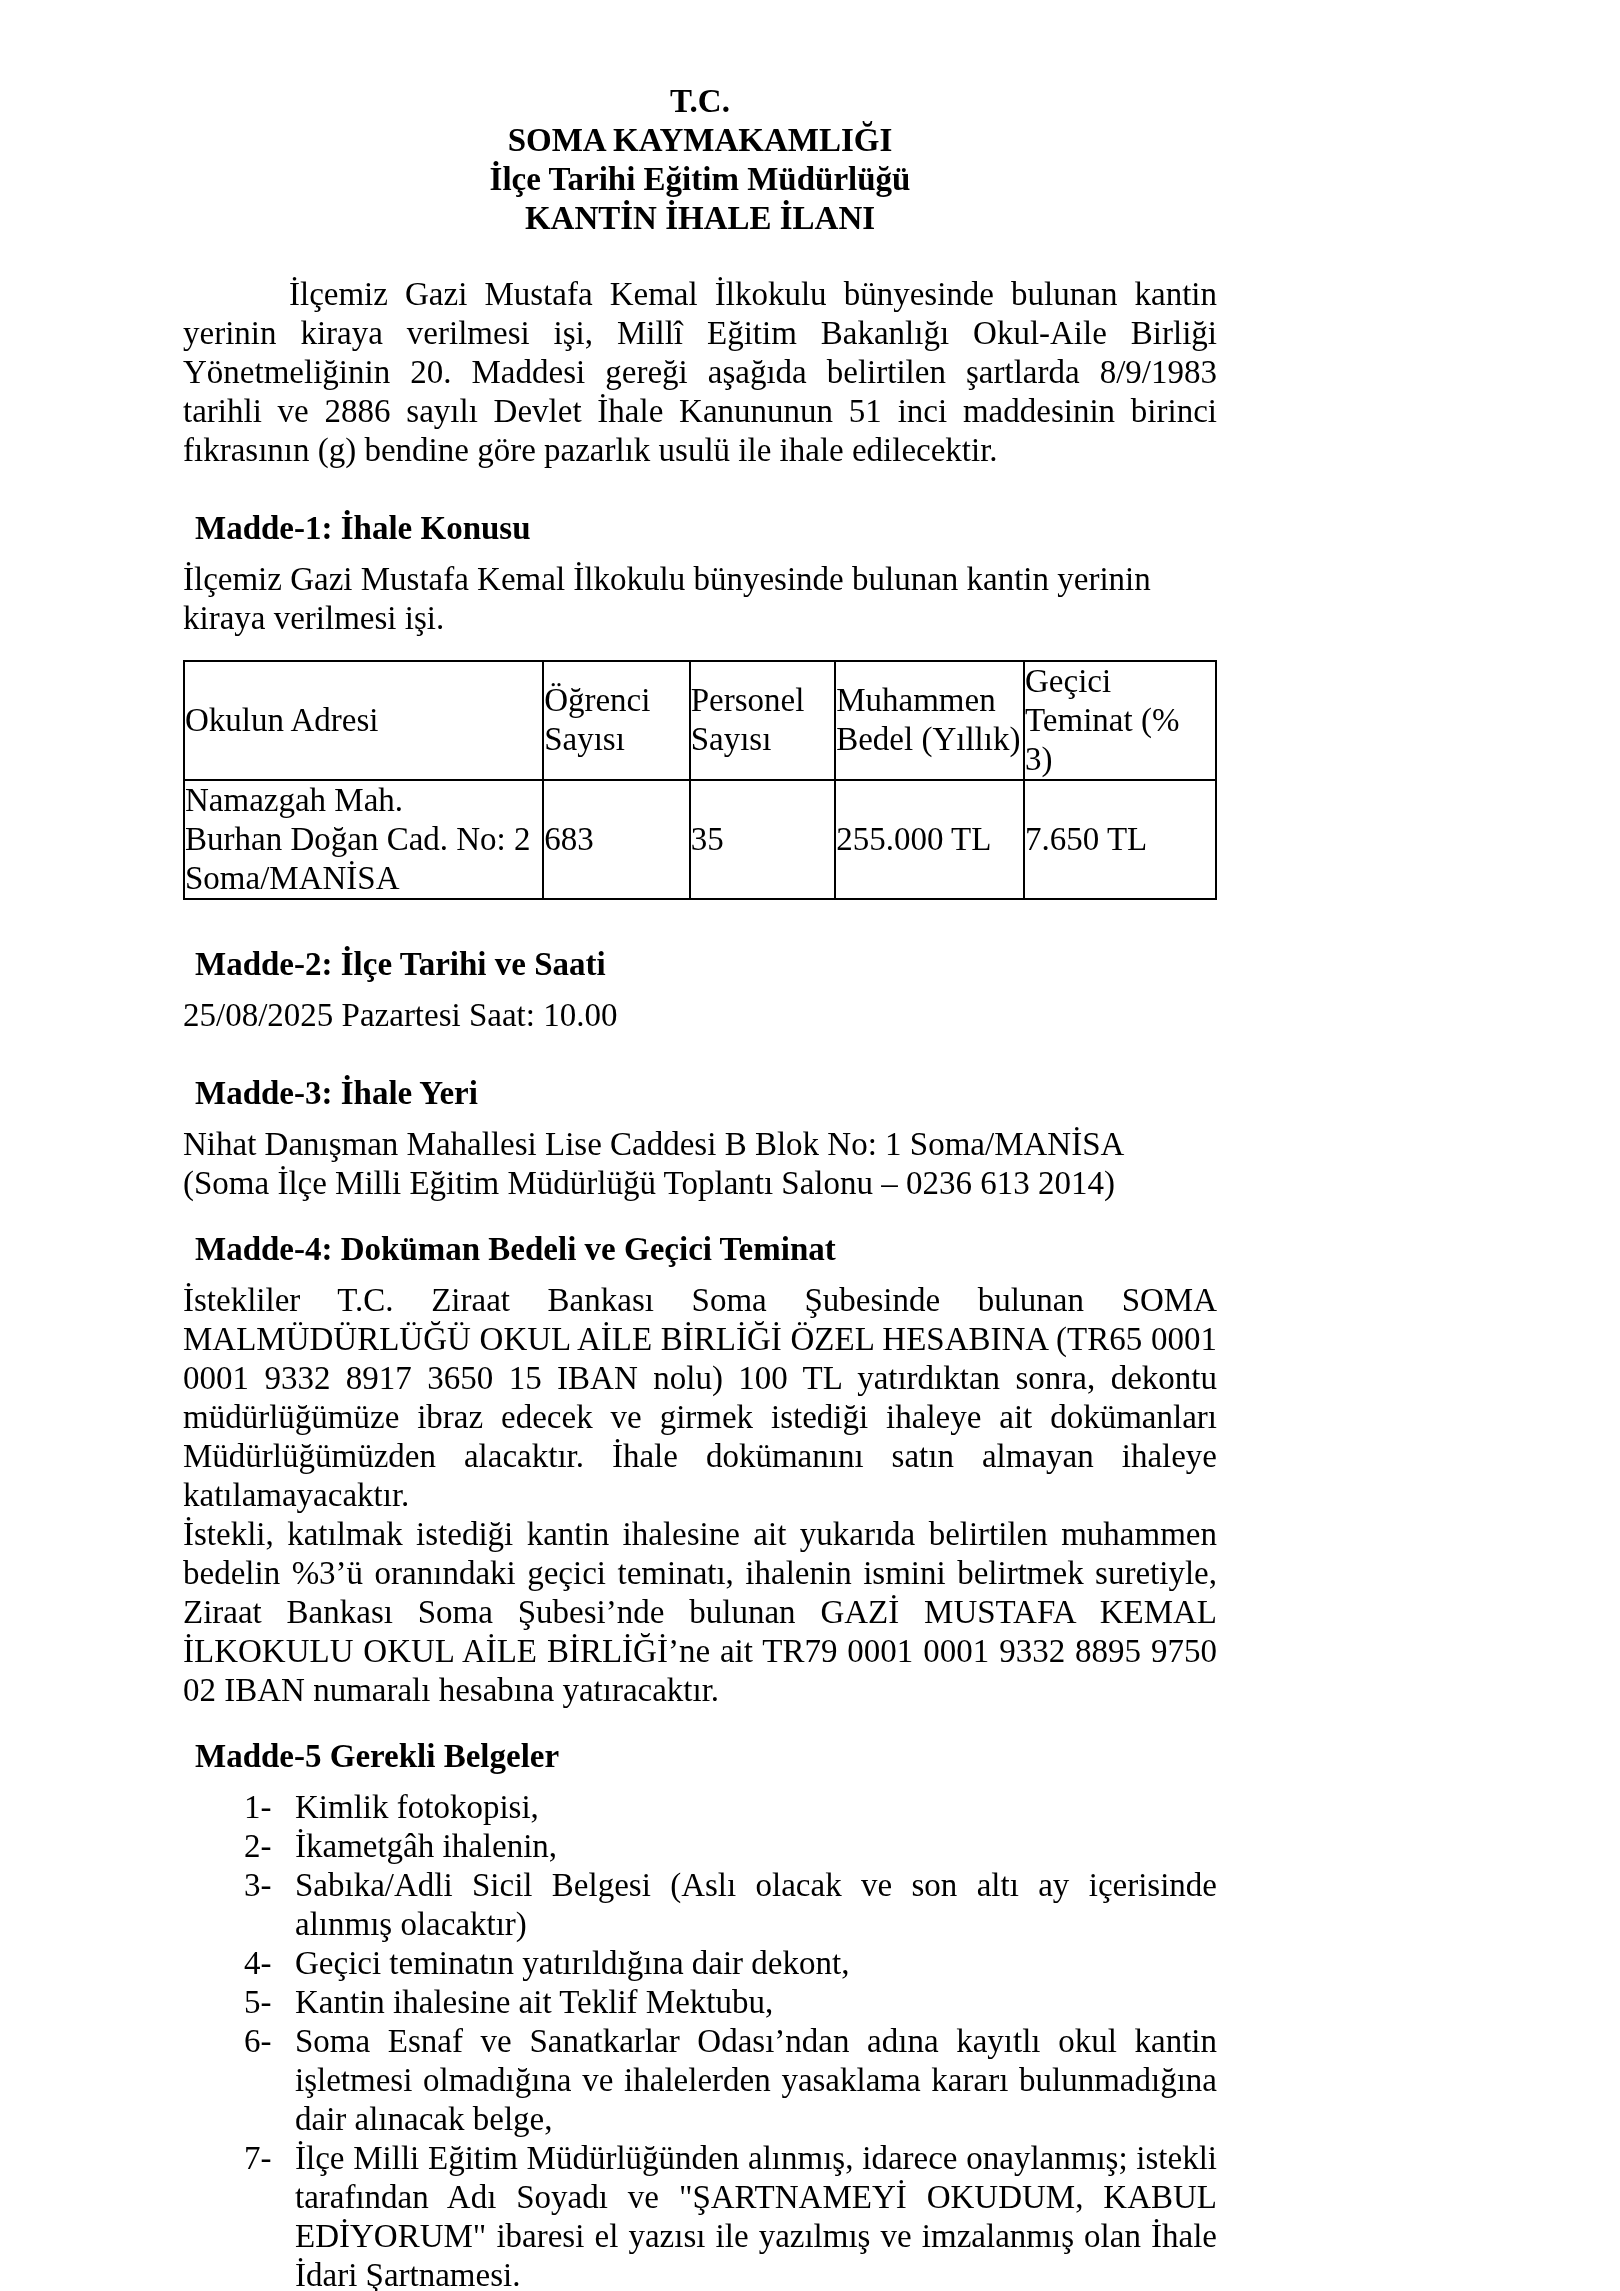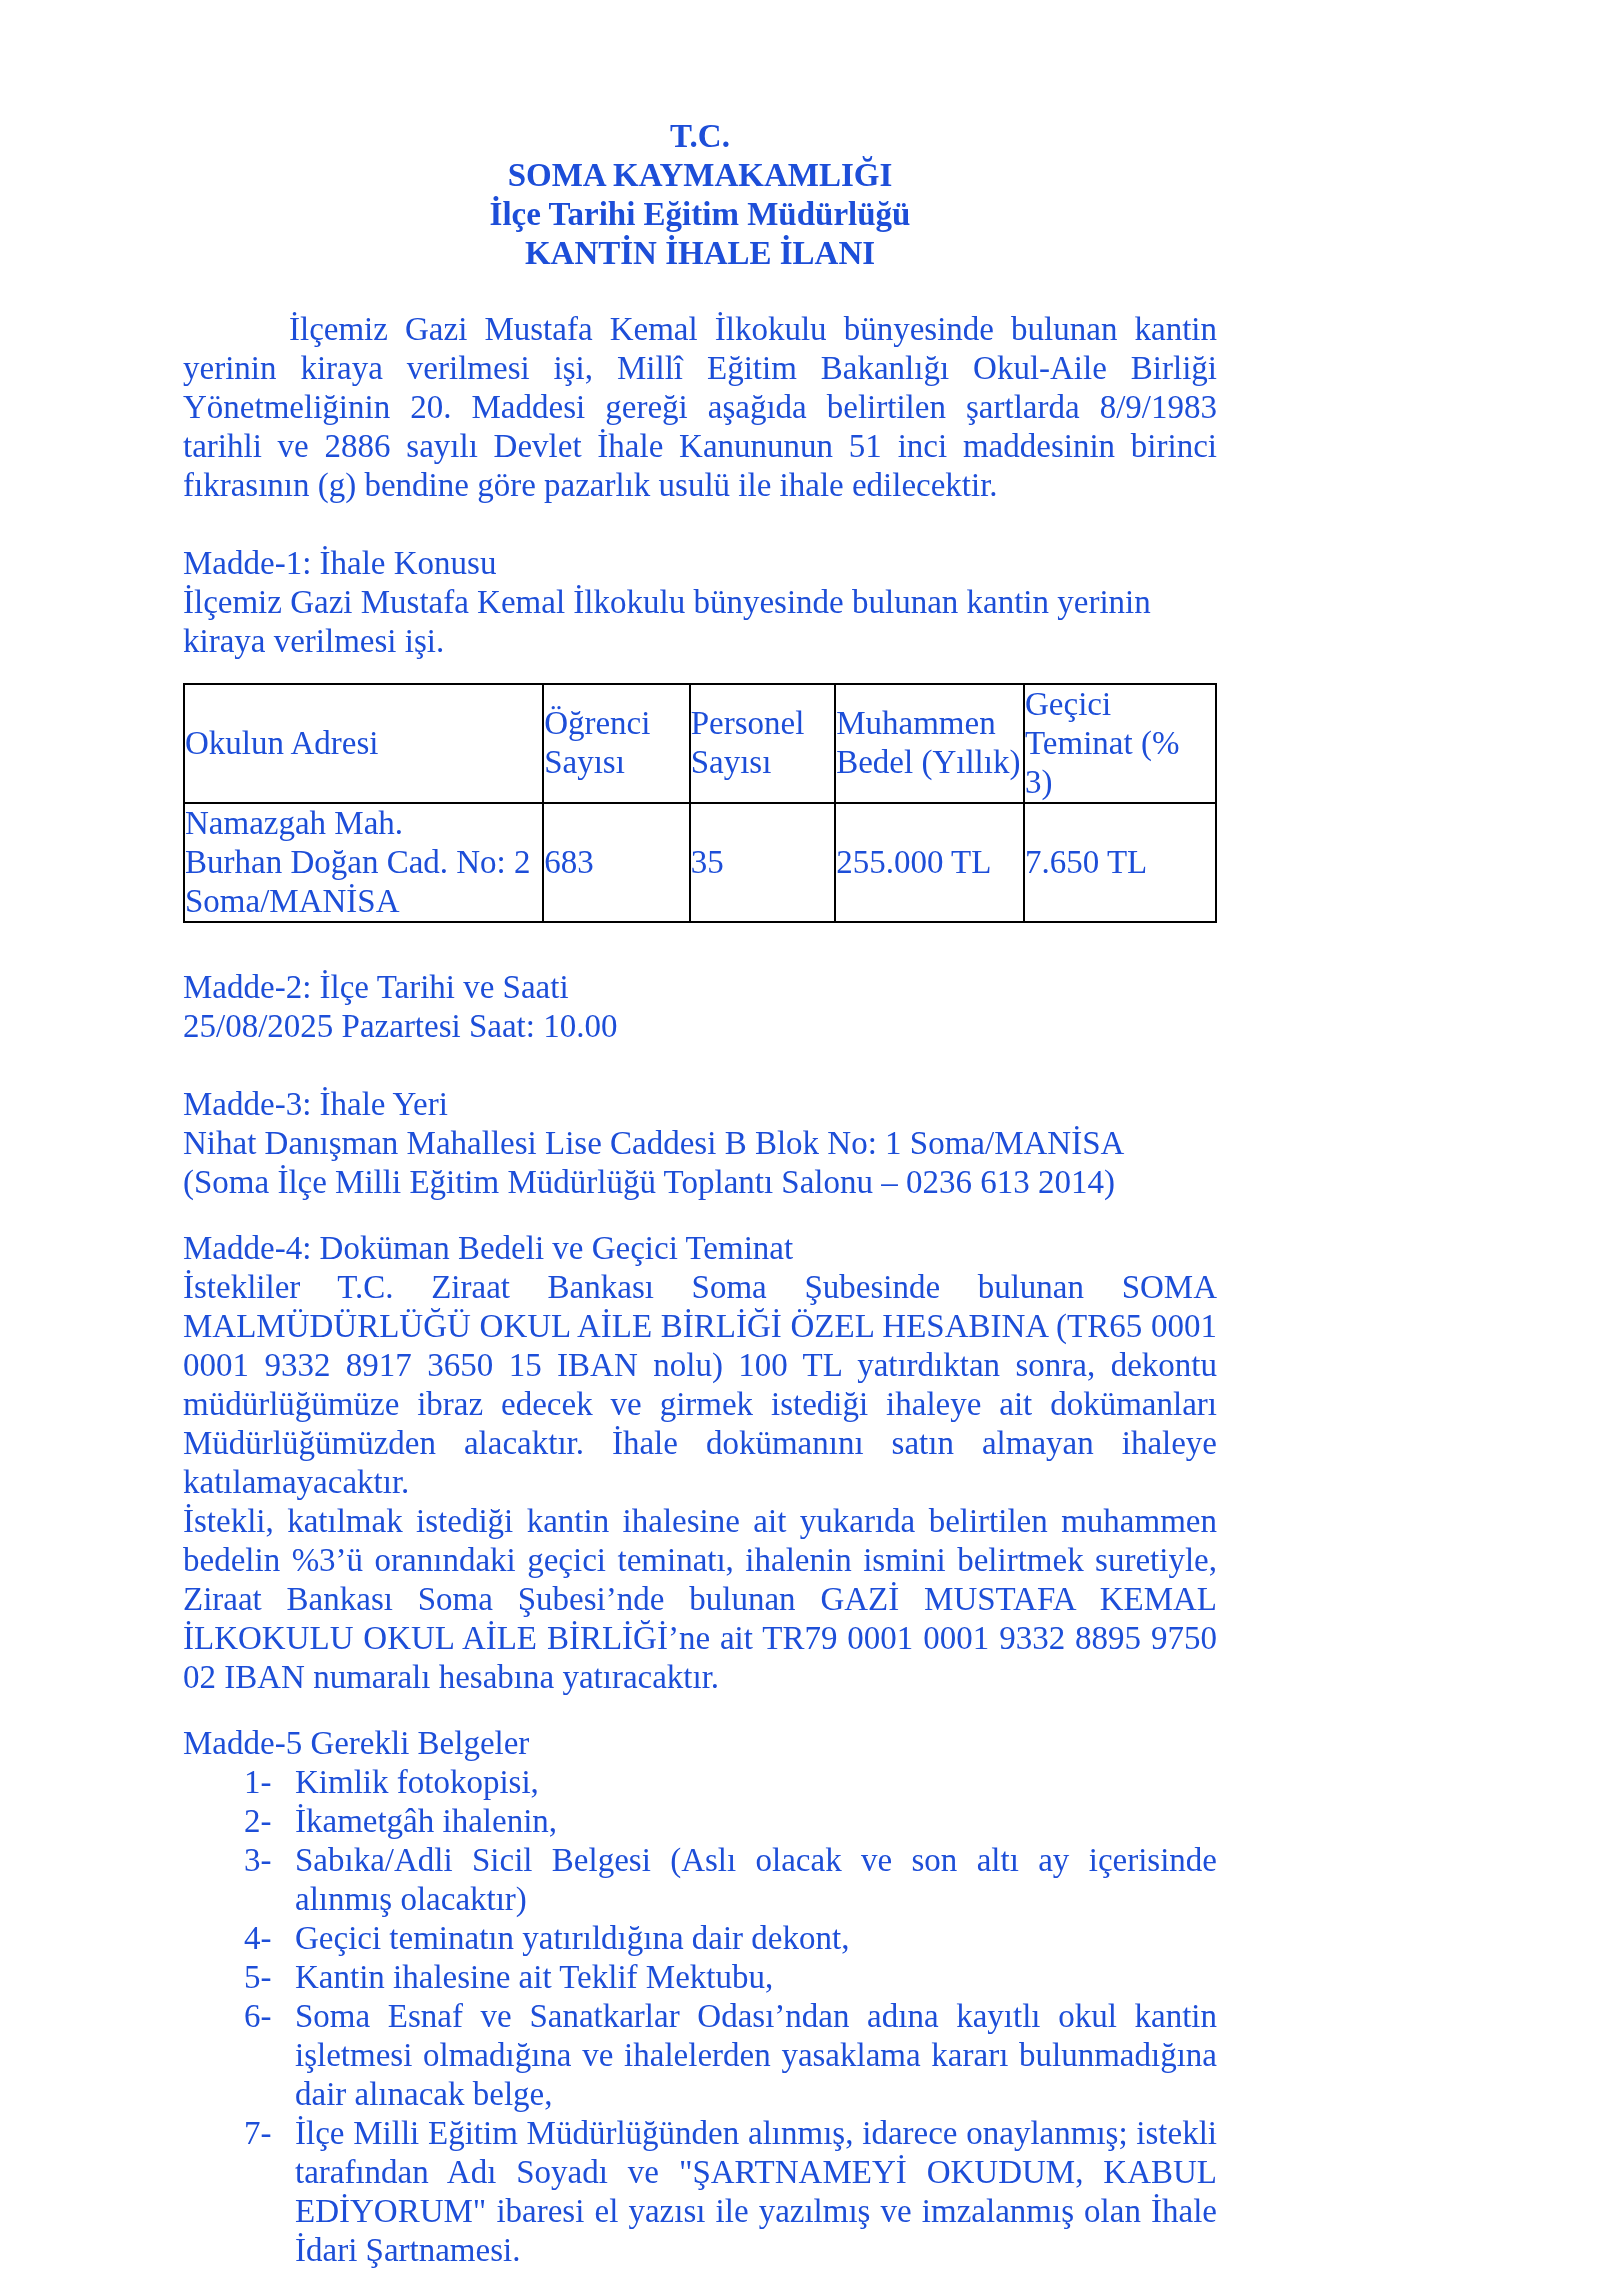--- a/index.html
+++ b/index.html
@@ -6,40 +6,40 @@
     margin: 0;
     padding: 0;
     background: #ffffff;
   }
   .page {
     position: relative;
     width: 1396px;
     height: 2292px;
     background: #ffffff;
     box-sizing: border-box;
-    padding: 117px 179px 0 183px;
+    padding: 82px 179px 0 183px;
     font-family: "Liberation Serif", "DejaVu Serif", serif;
     font-size: 33px;
     line-height: 39px;
-    color: #1d4ed8;
+    color: #000000;
     overflow: hidden;
   }
   .doc-header {
     text-align: center;
     font-weight: bold;
   }
   .doc-header div { min-height: 39px; }
   .intro {
     margin: 37px 0 0 0;
     text-align: justify;
     text-indent: 106px;
   }
   .section-heading {
-    font-weight: normal;
-    margin: 0;
+    font-weight: bold;
+    margin: 12px;
     font-size: 33px;
     line-height: 39px;
   }
   .mt-40 { margin-top: 39px; }
   .mt-46 { margin-top: 45px; }
   .mt-34 { margin-top: 33px; }
   .mt-28 { margin-top: 27.4px; }
   .body-line { margin: 0; }
   .just { text-align: justify; }
   table.tender {

